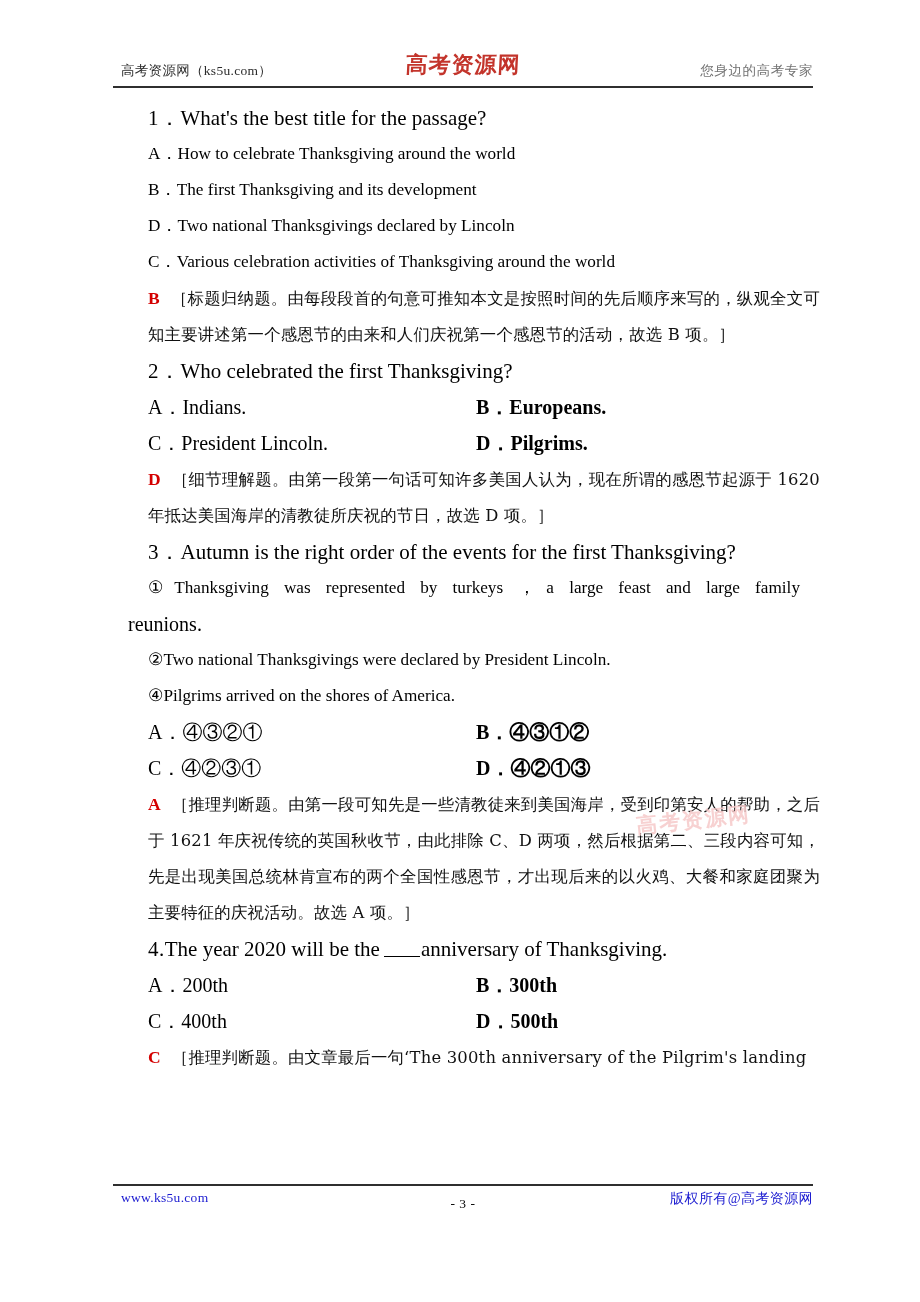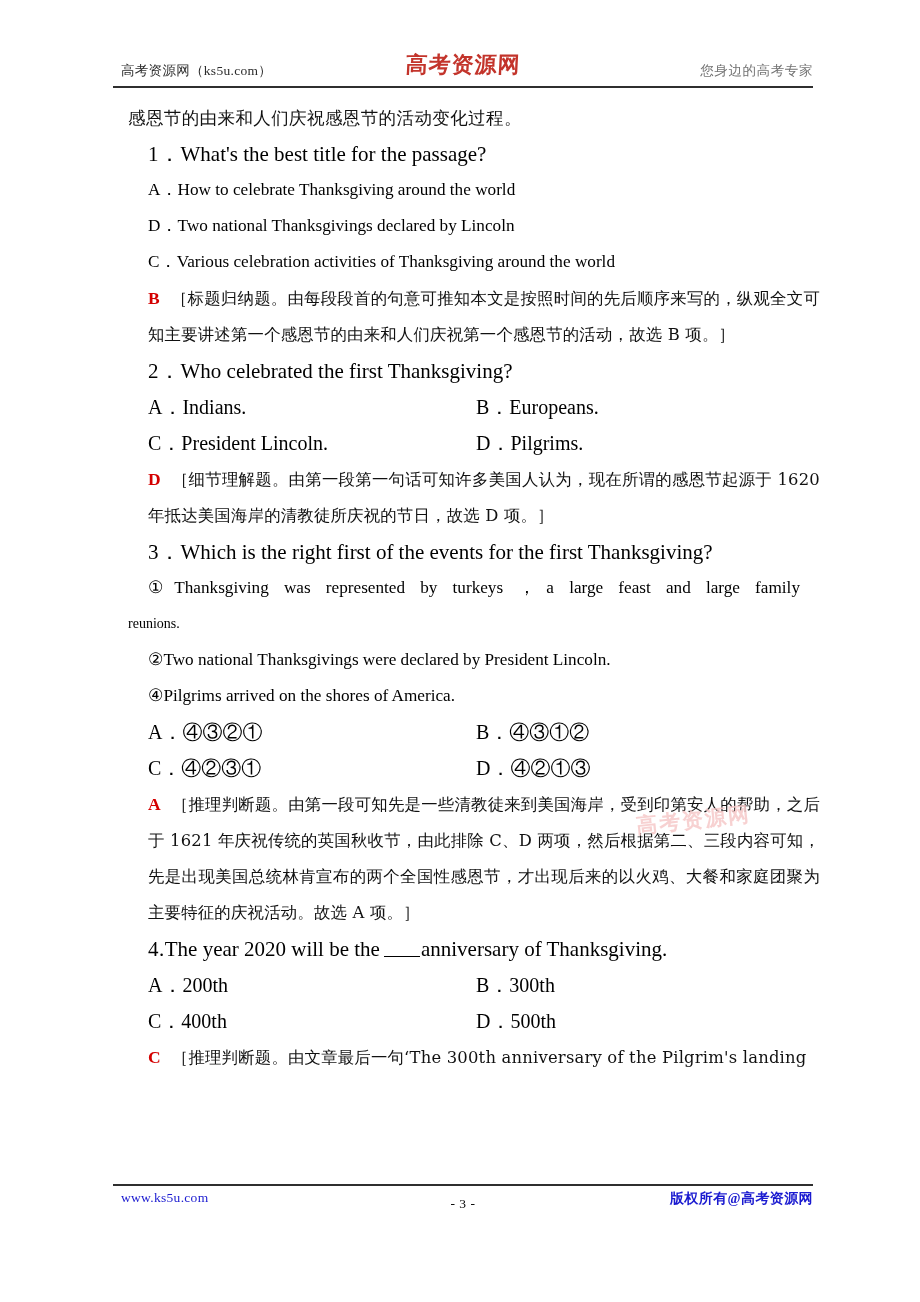--- a/index.html
+++ b/index.html
@@ -112,20 +112,21 @@
   .two-col {
     position: relative;
     padding-left: 20px;
     font-size: 20px;
     line-height: 36px;
   }
   .col-b {
     position: absolute;
     left: 348px;
     top: 0;
+    font-weight: bold;
   }
 
   
   .circ-line {
     padding-left: 20px;
     font-size: 17.2px;
     line-height: 36px;
   }
 
   
@@ -133,21 +134,21 @@
     padding-left: 20px;
     font-size: 17.2px;
     line-height: 36px;
     white-space: normal;
     text-align: justify;
     text-align-last: justify;
     width: 652px;
   }
   .wrap-tail {
     padding-left: 0;
-    font-size: 14px;
+    font-size: 20px;
     line-height: 36px;
   }
 
   
   .exp {
     font-family: "DejaVu Serif", "Liberation Serif", serif;
     font-size: 16.4px;
     line-height: 36px;
     color: #111;
     white-space: normal;
@@ -236,46 +237,47 @@
     letter-spacing: 0.5px;
   }
   .footer-right {
     position: absolute;
     right: 0;
     top: 0;
     font-size: 14px;
     color: #1a1ad0;
     letter-spacing: 0.4px;
     white-space: nowrap;
-    font-weight: bold;
   }
 </style>
 </head>
 <body>
 
 <div class="page">
 
   <div class="header">
     <div class="header-left">高考资源网（ks5u.com）</div>
     <div class="header-logo">高考资源网</div>
     <div class="header-right">您身边的高考专家</div>
   </div>
   <div class="header-rule"></div>
 
   <div class="content">
 
-    <div class="line cn-hei">感恩节的由来和人们庆祝感恩节的活动变化过程。</div>
 
     <div class="line q-line">
       <span class="q-num">1．</span><span>What's the best title for the passage?</span>
     </div>
     <div class="line opt-line">
       <span>A．</span><span>How to celebrate Thanksgiving around the world</span>
     </div>
     <div class="line opt-line">
+      <span>B．</span><span>The first Thanksgiving and its development</span>
+    </div>
+    <div class="line opt-line">
       <span>D．</span><span>Two national Thanksgivings declared by Lincoln</span>
     </div>
     <div class="line opt-line">
       <span>C．</span><span>Various celebration activities of Thanksgiving around the world</span>
     </div>
     <div class="exp exp-first">
       <span class="ans">B</span><span class="exp-body kai">［标题归纳题。由每段段首的句意可推知本文是按照时间的先后顺序来写的，纵观全文可知主要讲述第一个感恩节的由来和人们庆祝第一个感恩节的活动，故选 B 项。］</span>
     </div>
 
     <div class="line q-line">
@@ -287,21 +289,21 @@
     </div>
     <div class="line two-col">
       <span><span>C．</span><span>President Lincoln.</span></span>
       <span class="col-b"><span>D．</span><span>Pilgrims.</span></span>
     </div>
     <div class="exp exp-first">
       <span class="ans">D</span><span class="exp-body kai">［细节理解题。由第一段第一句话可知许多美国人认为，现在所谓的感恩节起源于 1620 年抵达美国海岸的清教徒所庆祝的节日，故选 D 项。］</span>
     </div>
 
     <div class="line q-line">
-      <span class="q-num">3．</span><span>Which is the right first of the events for the first Thanksgiving?</span>
+      <span class="q-num">3．</span><span>Autumn is the right order of the events for the first Thanksgiving?</span>
     </div>
     <div class="justify-line">①Thanksgiving was represented by turkeys ，a large feast and large family</div>
     <div class="line wrap-tail">reunions.</div>
     <div class="line circ-line">②Two national Thanksgivings were declared by President Lincoln.</div>
     <div class="line circ-line">④Pilgrims arrived on the shores of America.</div>
     <div class="line two-col">
       <span><span>A．</span><span>④③②①</span></span>
       <span class="col-b"><span>B．</span><span>④③①②</span></span>
     </div>
     <div class="line two-col">

